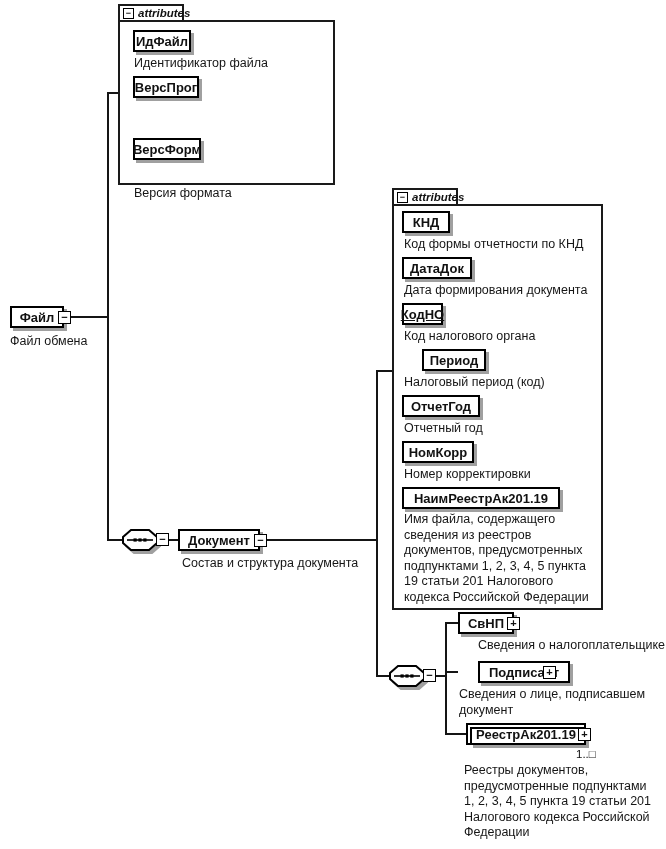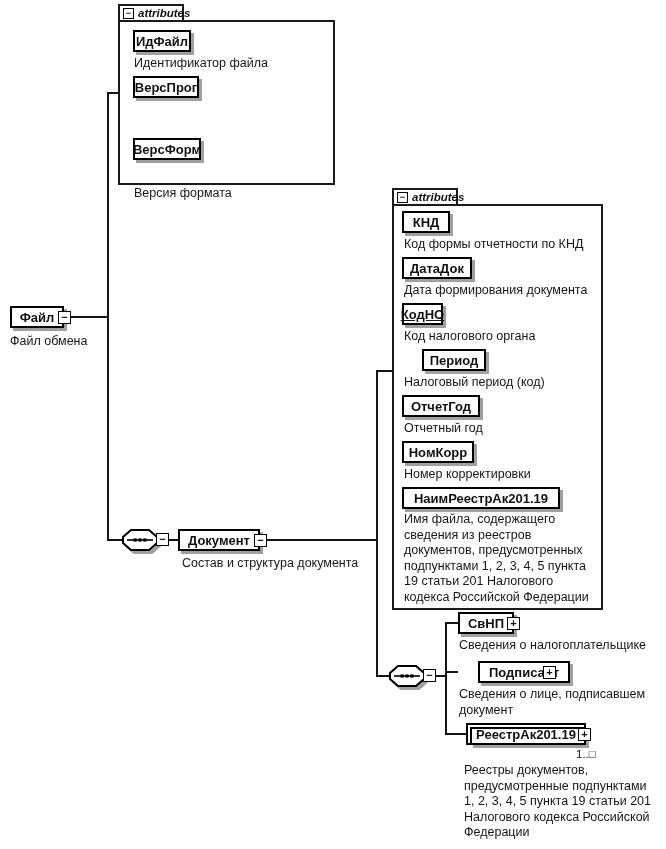--- a/index.html
+++ b/index.html
@@ -177,21 +177,21 @@
   <div class="sq" style="left:423px; top:669px;">
     <span>−</span>
   </div>
 
   <div class="ebox" style="left:458px; top:612px; width:56px;">
     <span>СвНП</span>
   </div>
   <div class="sq" style="left:507px; top:617px;">
     <span>+</span>
   </div>
-  <div class="cap" style="left:459px; top:638px;text-align:center;">Сведения о налогоплательщике</div>
+  <div class="cap" style="left:478px; top:638px;text-align:center;">Сведения о налогоплательщике</div>
 
   <div class="ebox" style="left:458px; top:661px; width:92px;margin-left:20px;">
     <span>Подписант</span>
   </div>
   <div class="sq" style="left:543px; top:666px;">
     <span>+</span>
   </div>
   <div class="cap" style="left:459px; top:687px;">Сведения о лице, подписавшем
 документ</div>
 

